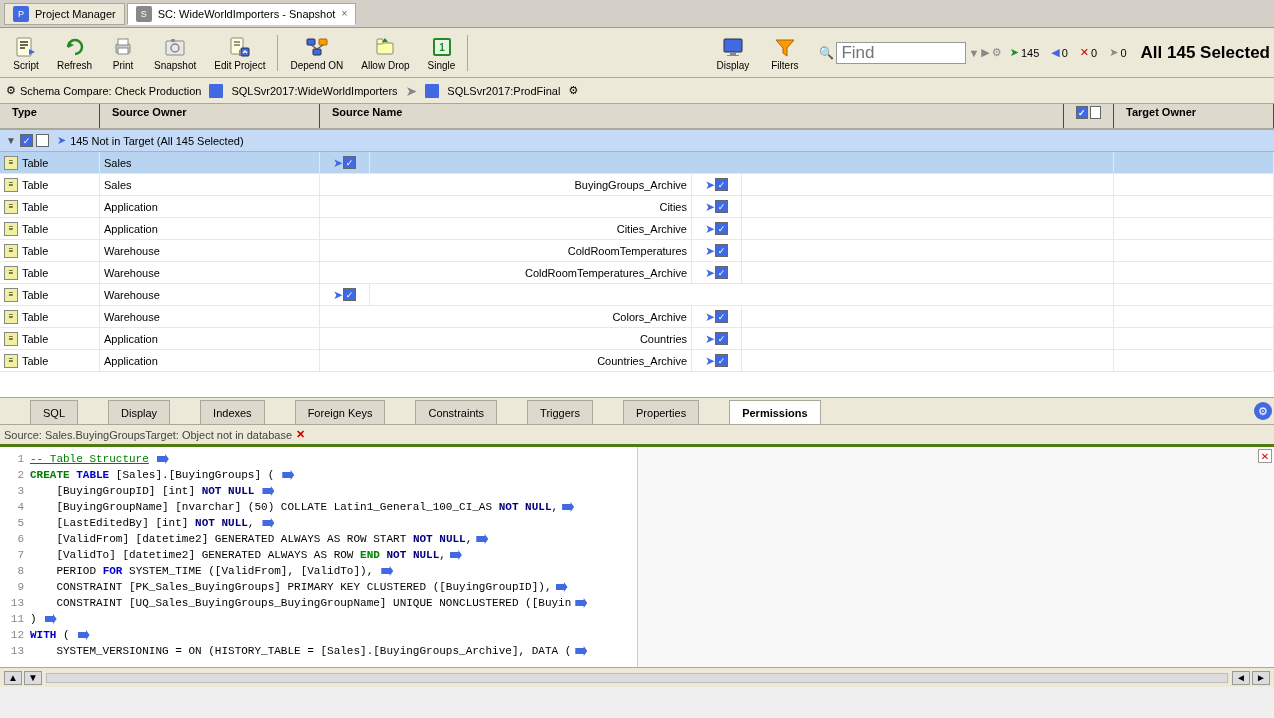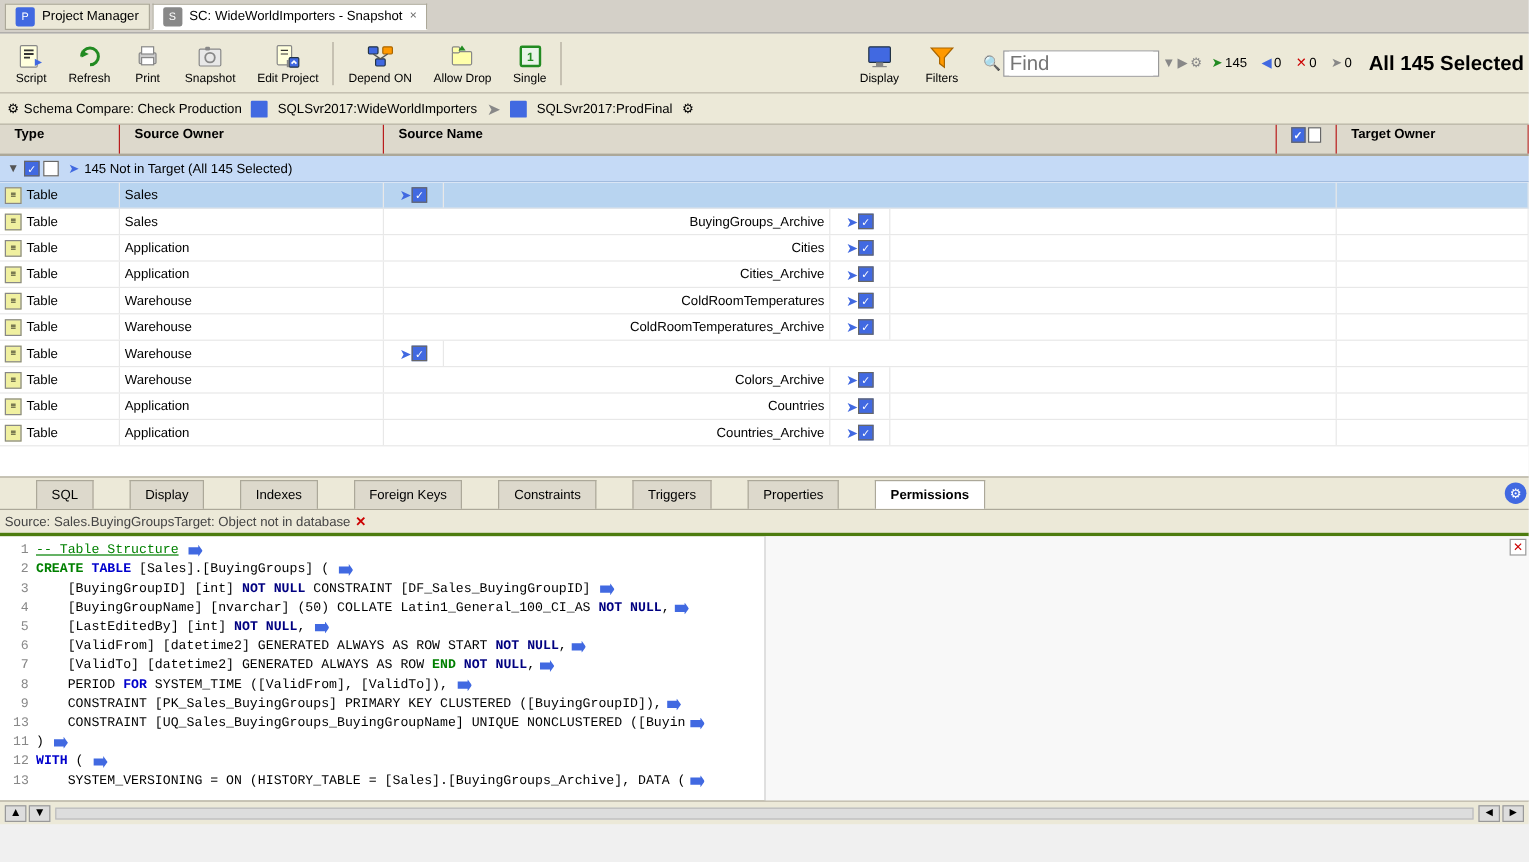--- a/index.html
+++ b/index.html
@@ -716,21 +716,20 @@
         <span class="kw-green">CREATE</span>
         <span>&nbsp;</span>
         <span class="kw-blue">TABLE</span>
         <span>&nbsp;[Sales].[BuyingGroups] (</span>
         <div class="copy-arrow" style="margin-left:8px;background:#4169e1;width:12px;height:10px;clip-path:polygon(0 20%,70% 20%,70% 0%,100% 50%,70% 100%,70% 80%,0 80%);"></div>
       </div>
       <div class="sql-line">
         <span class="line-num">3</span>
         <span>&nbsp;&nbsp;&nbsp;&nbsp;[BuyingGroupID] [int]&nbsp;</span>
         <span class="kw-darkblue">NOT NULL</span>
-        <span>&nbsp;CONSTRAINT [DF_Sales_BuyingGroupID]</span>
         <div class="copy-arrow" style="margin-left:8px;background:#4169e1;width:12px;height:10px;clip-path:polygon(0 20%,70% 20%,70% 0%,100% 50%,70% 100%,70% 80%,0 80%);"></div>
       </div>
       <div class="sql-line">
         <span class="line-num">4</span>
         <span>&nbsp;&nbsp;&nbsp;&nbsp;[BuyingGroupName] [nvarchar] (50) COLLATE Latin1_General_100_CI_AS&nbsp;</span>
         <span class="kw-darkblue">NOT NULL</span>
           <span>,</span>
         <div class="copy-arrow" style="margin-left:4px;background:#4169e1;width:12px;height:10px;clip-path:polygon(0 20%,70% 20%,70% 0%,100% 50%,70% 100%,70% 80%,0 80%);"></div>
       </div>
       <div class="sql-line">

